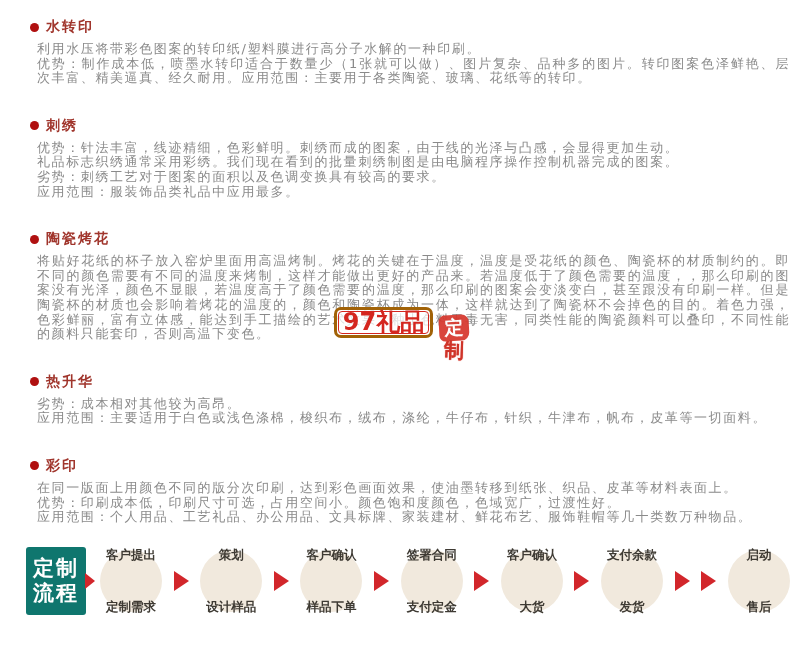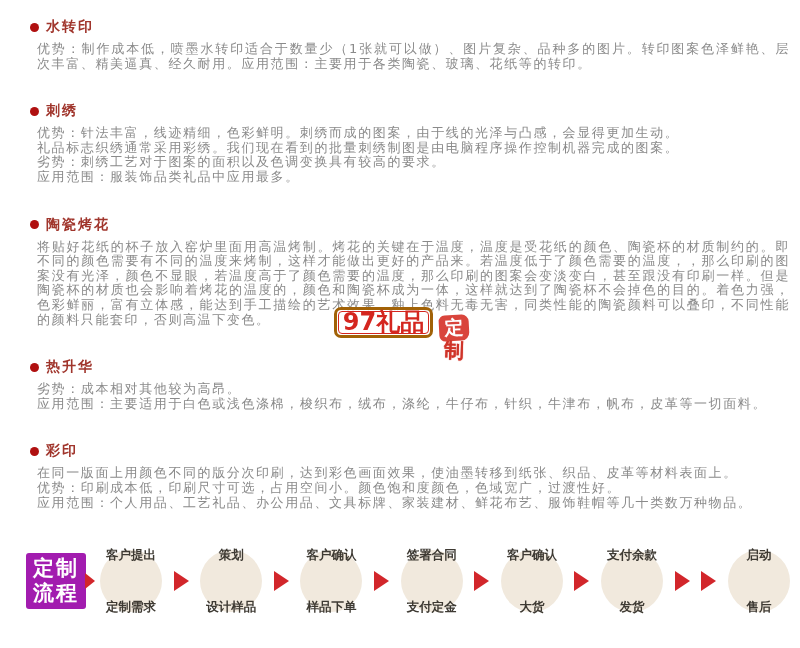--- a/index.html
+++ b/index.html
@@ -68,22 +68,22 @@
     margin-top:-1px;transform:rotate(2deg);
     text-shadow:0 0 1px #d6362c;
   }
 
   
   .flow{
     position:absolute;left:26px;right:0;top:548px;height:66px;
     display:flex;align-items:center;
   }
   .flow-label{
-    position:relative;flex:0 0 60px;width:60px;height:56px;
-    background:#a21caf;border-radius:3px;
+    position:relative;flex:0 0 60px;width:60px;height:68px;
+    background:#0f766e;border-radius:3px;
     display:flex;flex-direction:column;align-items:center;justify-content:center;
     color:#fff;font-weight:bold;font-size:21px;line-height:25px;
     letter-spacing:2px;
   }
   .flow-label-pointer{
     position:absolute;right:-9px;top:50%;margin-top:-8px;
     width:0;height:0;
     border-left:10px solid #d2262b;
     border-top:8px solid transparent;
     border-bottom:8px solid transparent;
@@ -111,20 +111,21 @@
 
 <div class="page">
 
   <div class="sections" id="sections">
     <section class="section">
       <div class="section-header">
         <span class="bullet"></span>
         <h2 class="section-title">水转印</h2>
       </div>
       <div class="section-body">
+          <p>利用水压将带彩色图案的转印纸/塑料膜进行高分子水解的一种印刷。</p>
           <p>优势：制作成本低，喷墨水转印适合于数量少（1张就可以做）、图片复杂、品种多的图片。转印图案色泽鲜艳、层次丰富、精美逼真、经久耐用。应用范围：主要用于各类陶瓷、玻璃、花纸等的转印。</p>
         </div>
     </section>
 
     <section class="section">
       <div class="section-header">
         <span class="bullet"></span>
         <h2 class="section-title">刺绣</h2>
       </div>
       <div class="section-body">

